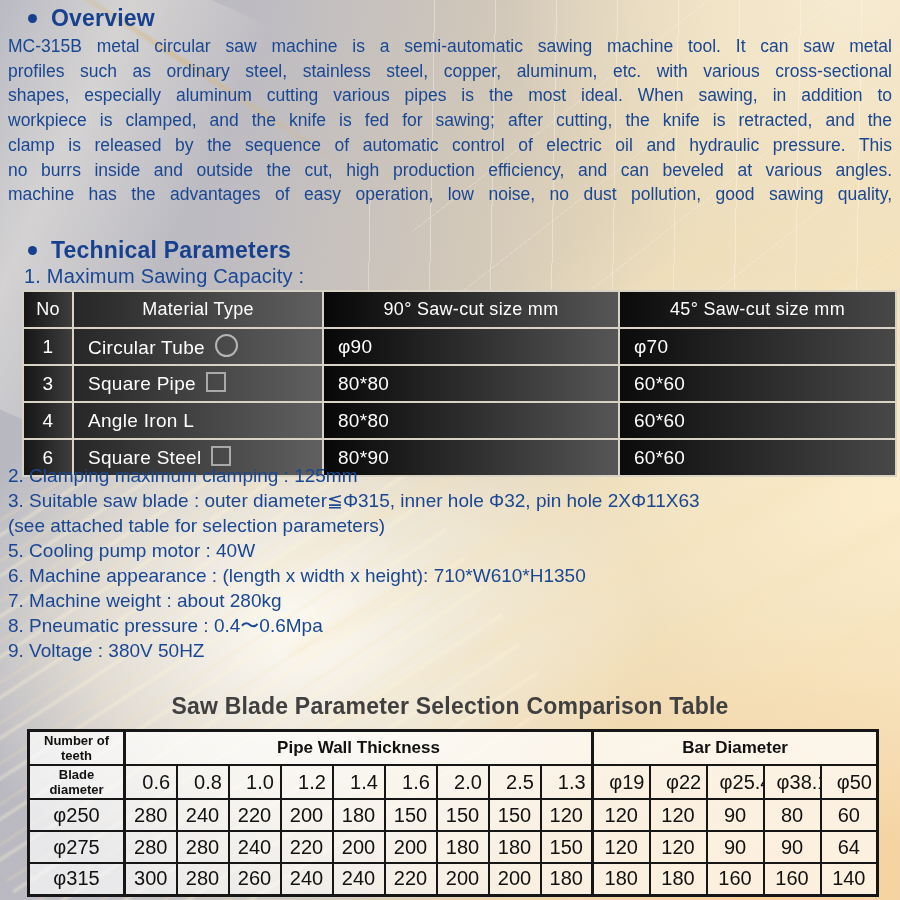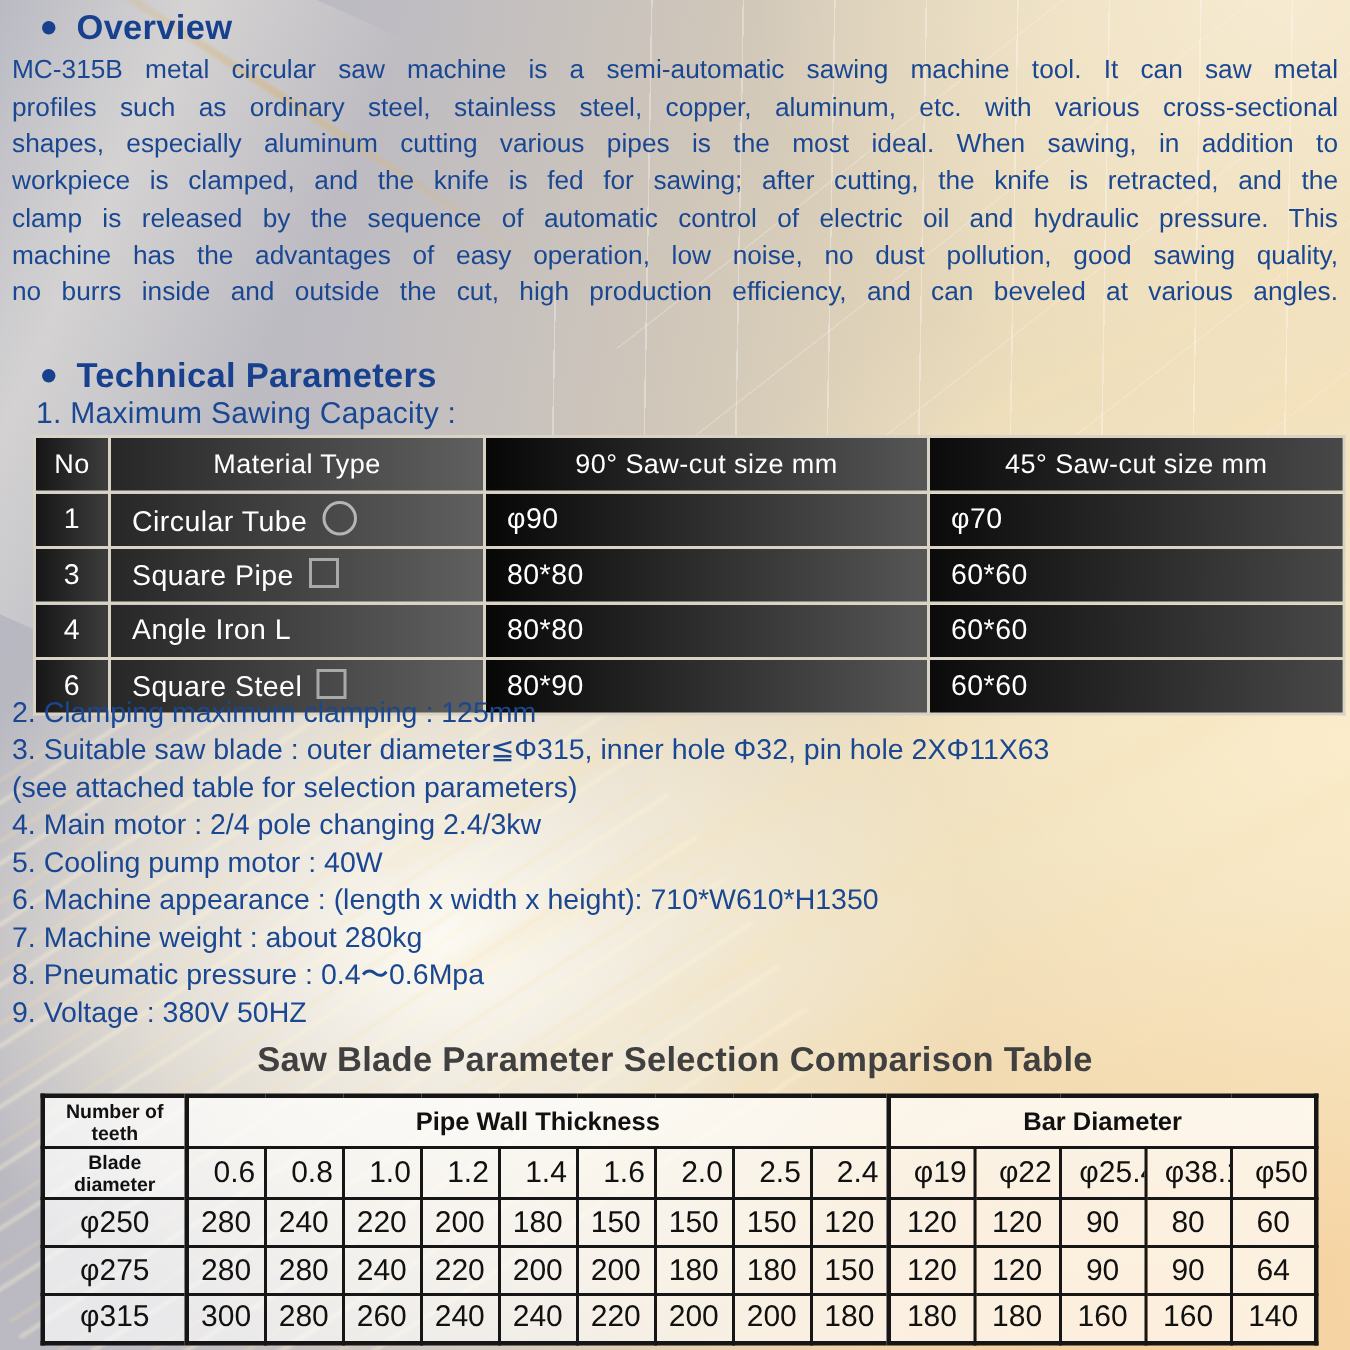--- a/index.html
+++ b/index.html
@@ -93,22 +93,22 @@
     <span class="dot"></span>
     <span>Overview</span>
   </div>
 
   <div id="overview-paragraph">
       <div class="para-line">MC-315B metal circular saw machine is a semi-automatic sawing machine tool. It can saw metal</div>
       <div class="para-line">profiles such as ordinary steel, stainless steel, copper, aluminum, etc. with various cross-sectional</div>
       <div class="para-line">shapes, especially aluminum cutting various pipes is the most ideal. When sawing, in addition to</div>
       <div class="para-line">workpiece is clamped, and the knife is fed for sawing; after cutting, the knife is retracted, and the</div>
       <div class="para-line">clamp is released by the sequence of automatic control of electric oil and hydraulic pressure. This</div>
+      <div class="para-line">no burrs inside and outside the cut, high production efficiency, and can beveled at various angles.</div>
       <div class="para-line">machine has the advantages of easy operation, low noise, no dust pollution, good sawing quality,</div>
-      <div class="para-line">no burrs inside and outside the cut, high production efficiency, and can beveled at various angles.</div>
     </div>
 
   <div class="sec-heading" id="tech-heading">
     <span class="dot"></span>
     <span>Technical Parameters</span>
   </div>
 
   <div id="capacity-label">1. Maximum Sawing Capacity :</div>
 
   <table id="capacity-table">
@@ -151,21 +151,20 @@
           <td class="c2 lft">80*90</td>
           <td class="c3 lft">60*60</td>
         </tr>
       </tbody>
   </table>
 
   <div id="specs">
       <div>2. Clamping maximum clamping : 125mm</div>
       <div>3. Suitable saw blade : outer diameter≦Φ315, inner hole Φ32, pin hole 2XΦ11X63</div>
       <div>(see attached table for selection parameters)</div>
-      <div>4. Main motor : 2/4 pole changing 2.4/3kw</div>
       <div>5. Cooling pump motor : 40W</div>
       <div>6. Machine appearance : (length x width x height): 710*W610*H1350</div>
       <div>7. Machine weight : about 280kg</div>
       <div>8. Pneumatic pressure : 0.4〜0.6Mpa</div>
       <div>9. Voltage : 380V 50HZ</div>
     </div>
 
   <div id="blade-title">Saw Blade Parameter Selection Comparison Table</div>
 
   <table id="blade-table">
@@ -195,21 +194,21 @@
       <tr id="blade-colhead-row">
         <td class="corner thick-r">Blade diameter</td>
       <td class="colhead">0.6</td>
           <td class="colhead">0.8</td>
           <td class="colhead">1.0</td>
           <td class="colhead">1.2</td>
           <td class="colhead">1.4</td>
           <td class="colhead">1.6</td>
           <td class="colhead">2.0</td>
           <td class="colhead">2.5</td>
-          <td class="colhead thick-r">2.4</td>
+          <td class="colhead thick-r">1.3</td>
           <td class="colhead">φ19</td>
           <td class="colhead">φ22</td>
           <td class="colhead">φ25.4</td>
           <td class="colhead">φ38.1</td>
           <td class="colhead">φ50</td>
         </tr>
     </tbody>
     <tbody id="blade-body">
         <tr>
           <td class="blade-name thick-r">φ250</td>

